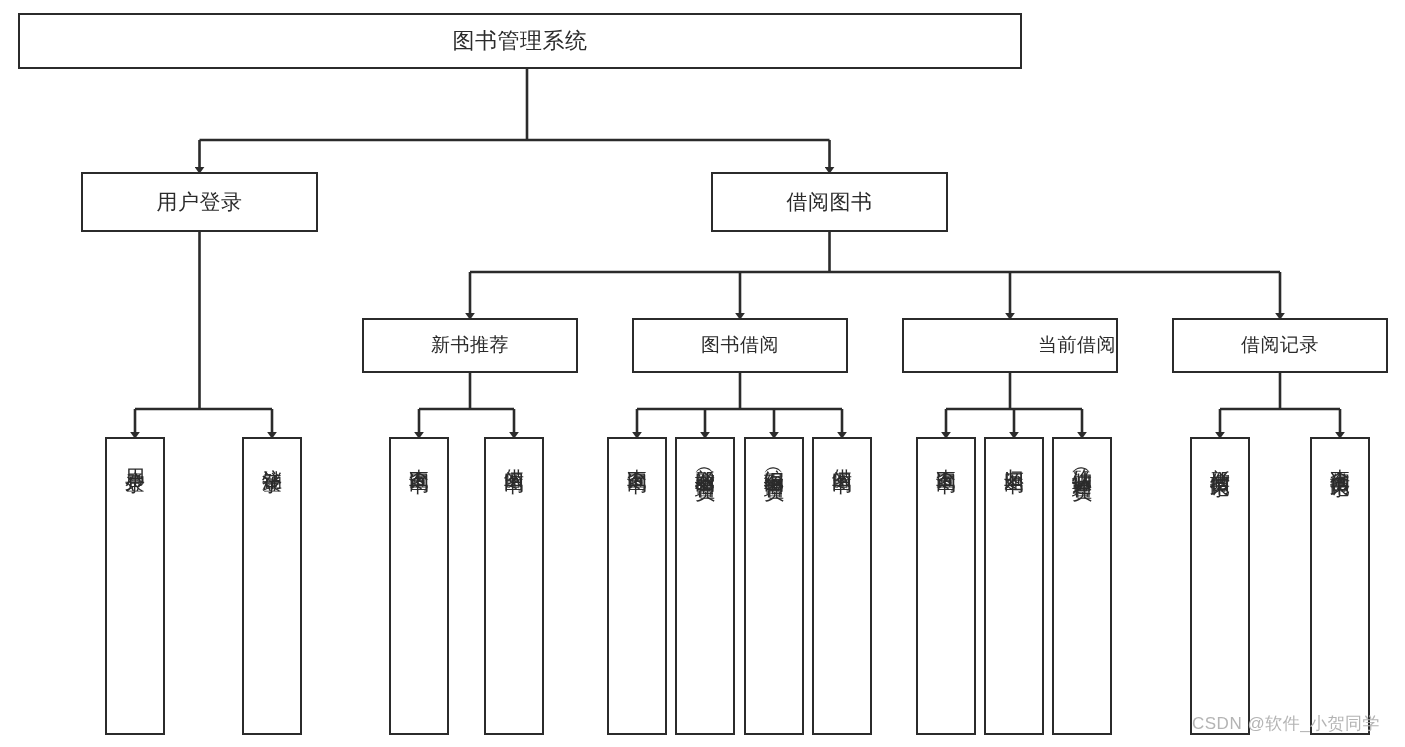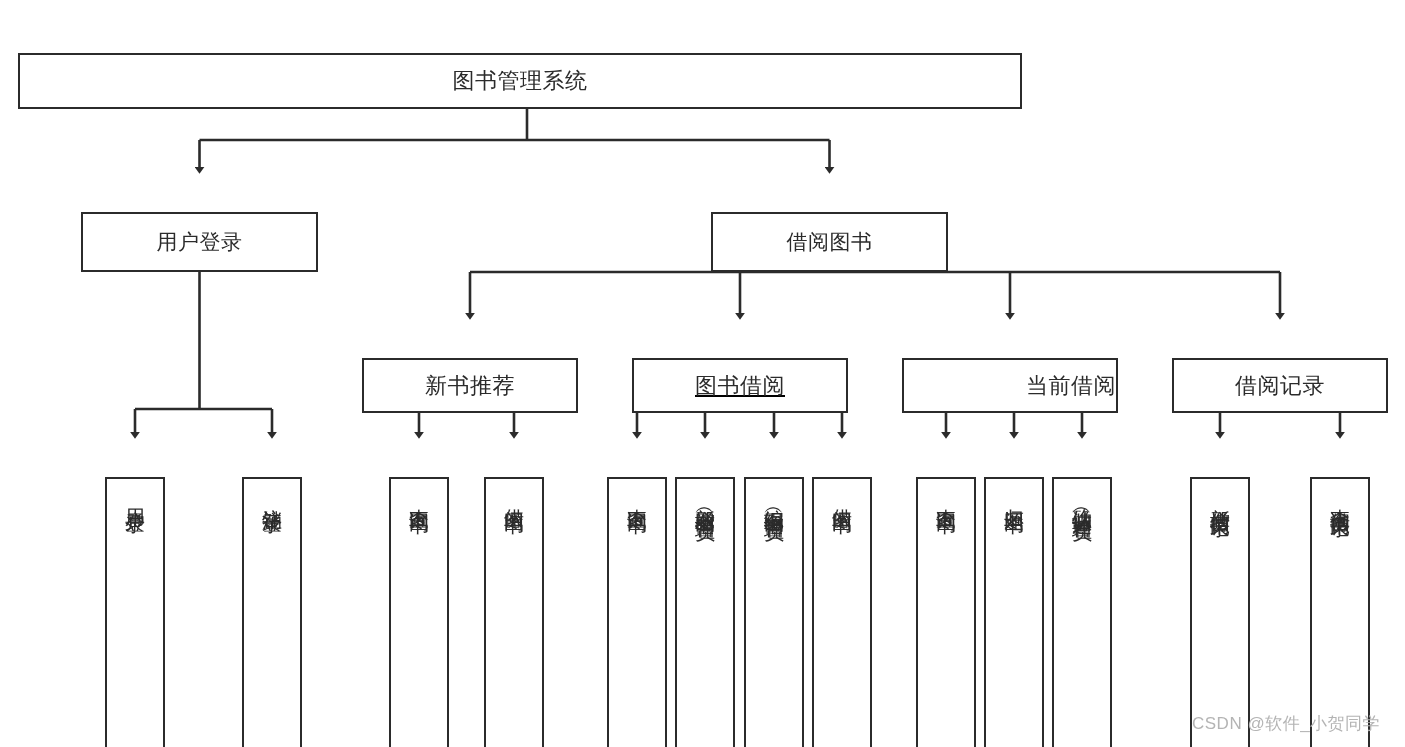--- a/index.html
+++ b/index.html
@@ -30,32 +30,31 @@
   }
   .node {
     position: absolute;
     box-sizing: border-box;
     background: #ffffff;
     border: 2px solid #2b2b2b;
     display: flex;
     align-items: center;
     justify-content: center;
     overflow: hidden;
-    margin-top: 40px;
   }
   .node-label {
     color: #2b2b2b;
     text-align: center;
     line-height: 1.18;
     letter-spacing: 0.5px;
     white-space: nowrap;
   }
   .node.root .node-label { font-size: 22px; }
   .node.level1 .node-label { font-size: 21px; }
-  .node.level2 .node-label { font-size: 22px; }
+  .node.level2 .node-label { font-size: 19px; }
   .node.leaf {
     align-items: flex-start;
     padding-top: 14px;
   }
   .node.leaf .node-label {
     writing-mode: vertical-rl;
     text-orientation: upright;
     font-size: 20px;
     line-height: 1.05;
     letter-spacing: 2px;
@@ -125,21 +124,21 @@
       </div>
       <div class="node level1" style="left: 81px; top: 172px; width: 237px; height: 60px;">
         <span class="node-label">用户登录</span>
       </div>
       <div class="node level1" style="left: 711px; top: 172px; width: 237px; height: 60px;">
         <span class="node-label">借阅图书</span>
       </div>
       <div class="node level2" style="left: 362px; top: 318px; width: 216px; height: 55px;">
         <span class="node-label">新书推荐</span>
       </div>
-      <div class="node level2" style="left: 632px; top: 318px; width: 216px; height: 55px; text-decoration: underline;">
+      <div class="node level2" style="left: 632px; top: 318px; width: 216px; height: 55px;">
         <span class="node-label">图书借阅</span>
       </div>
       <div class="node level2" style="left: 902px; top: 318px; width: 216px; height: 55px; justify-content: flex-end;">
         <span class="node-label">当前借阅</span>
       </div>
       <div class="node level2" style="left: 1172px; top: 318px; width: 216px; height: 55px; align-items: center;">
         <span class="node-label">借阅记录</span>
       </div>
       <div class="node leaf" style="left: 105px; top: 437px; width: 60px; height: 298px;">
         <span class="node-label">用户登录</span>

